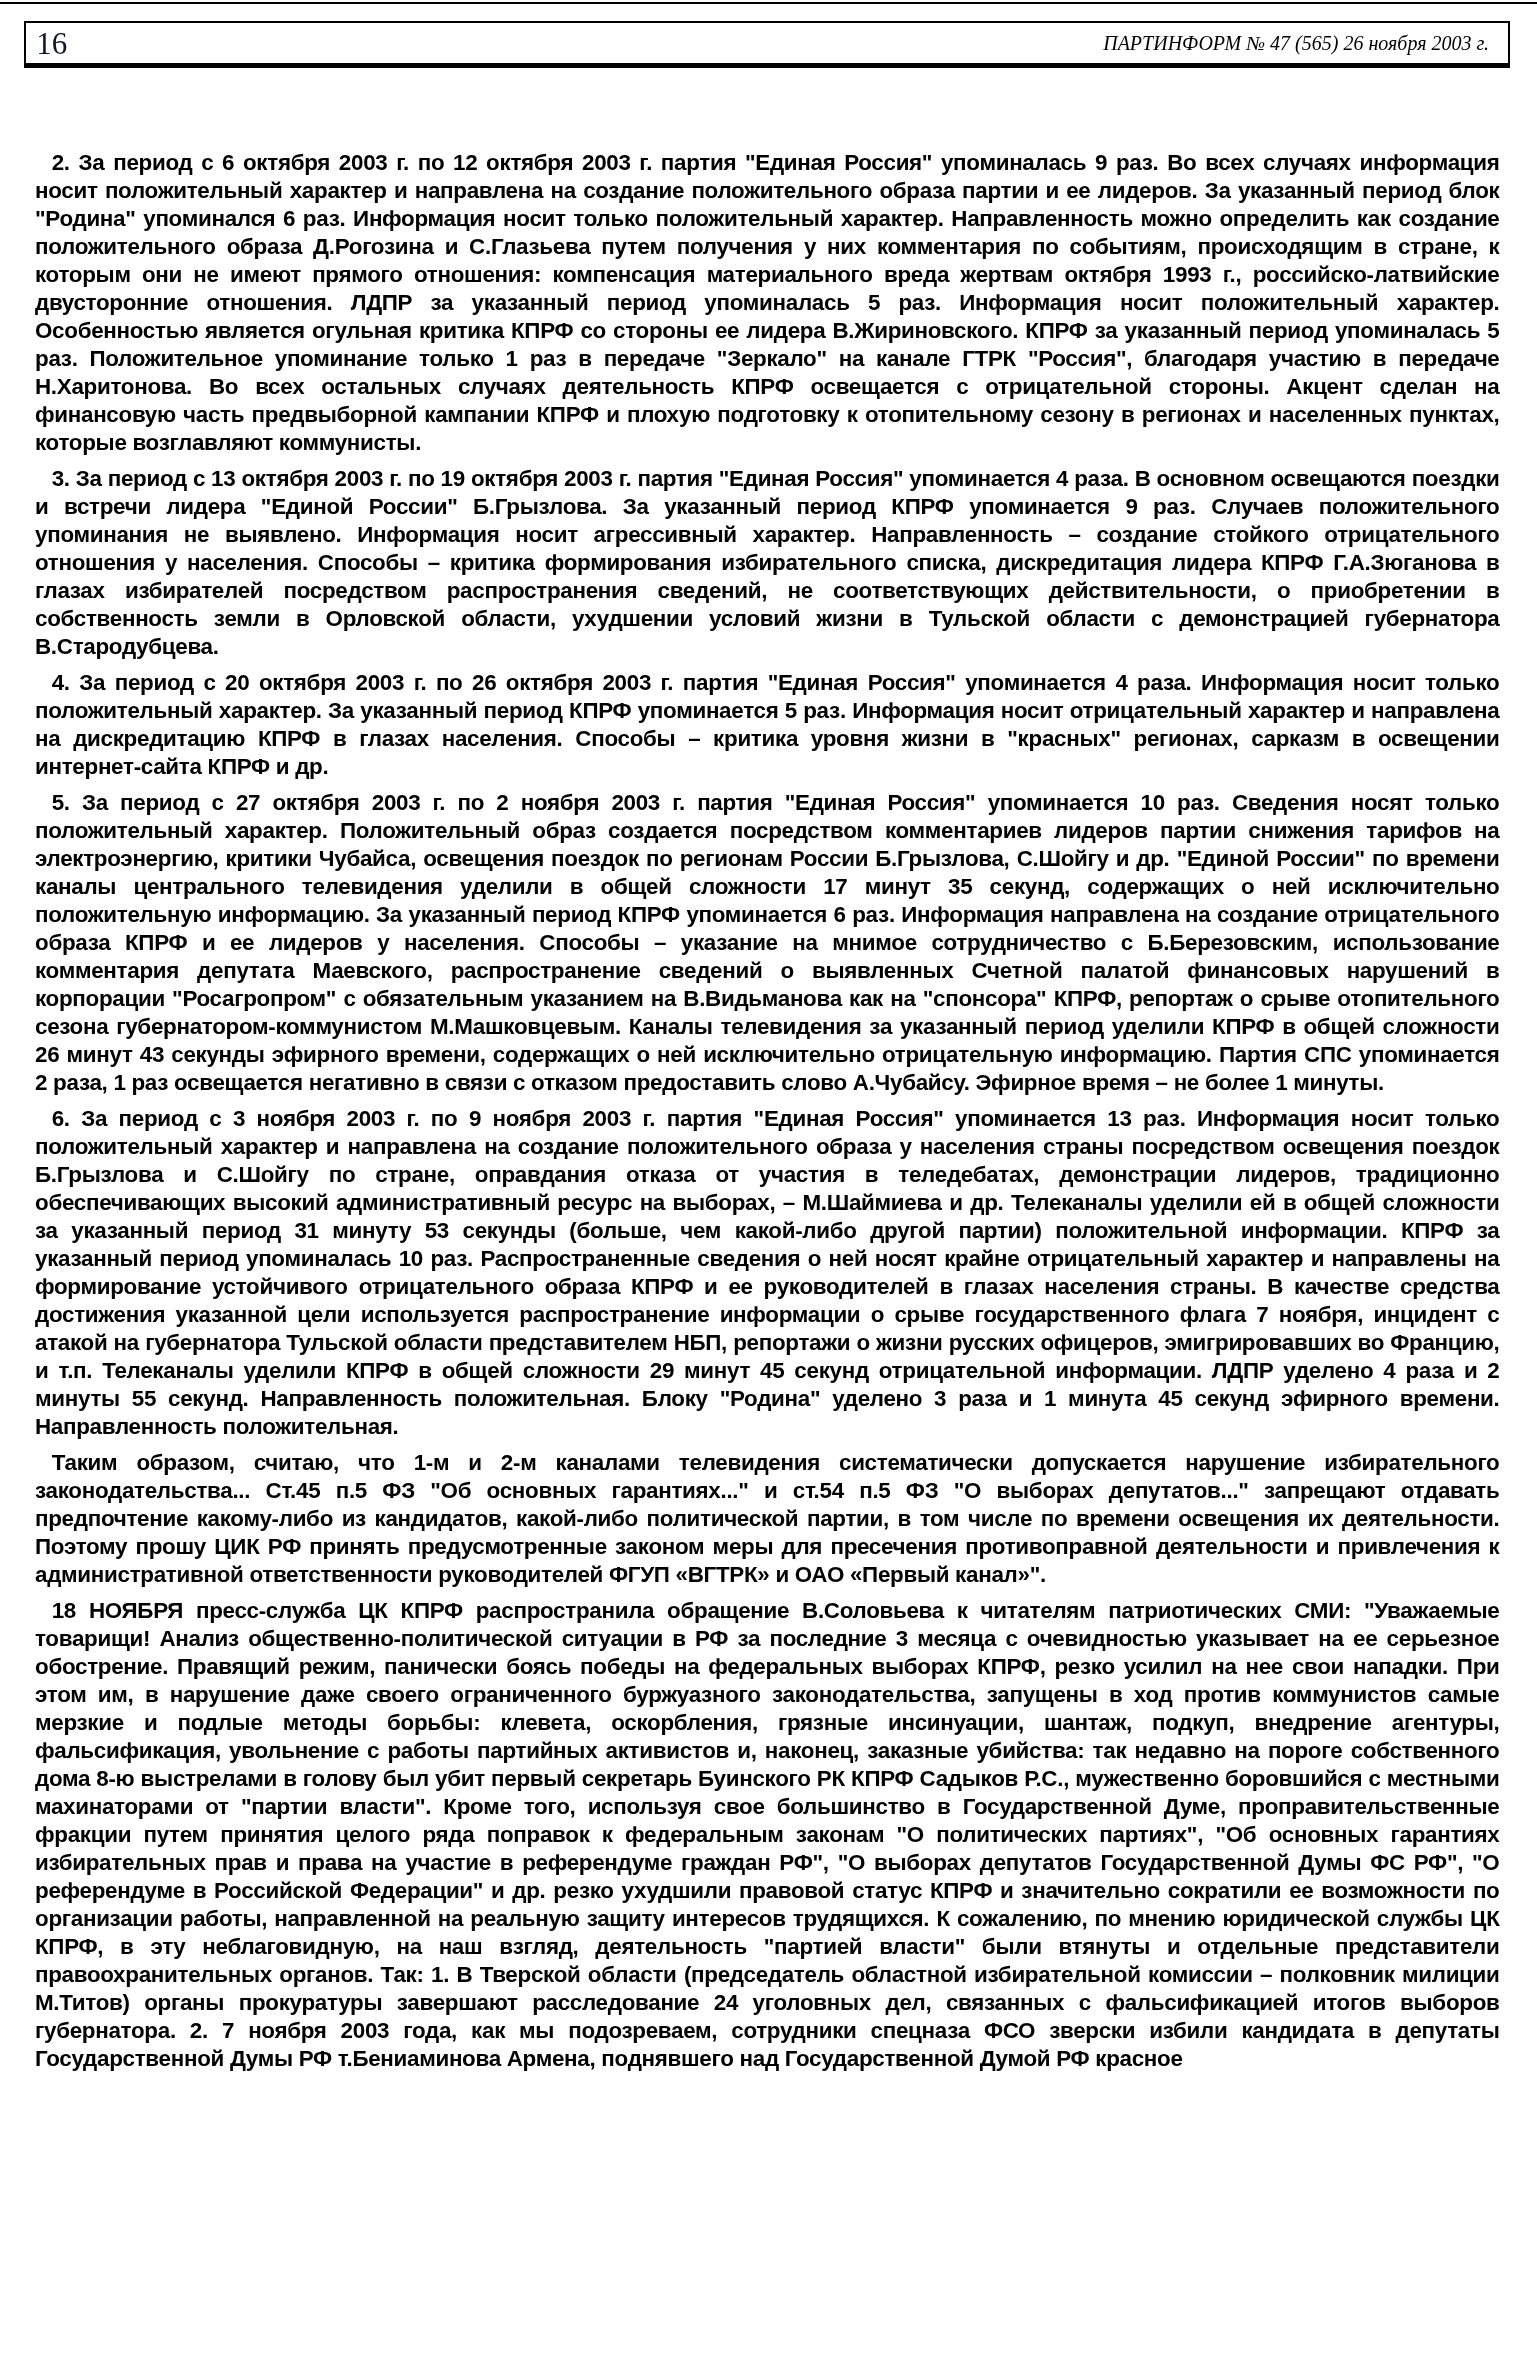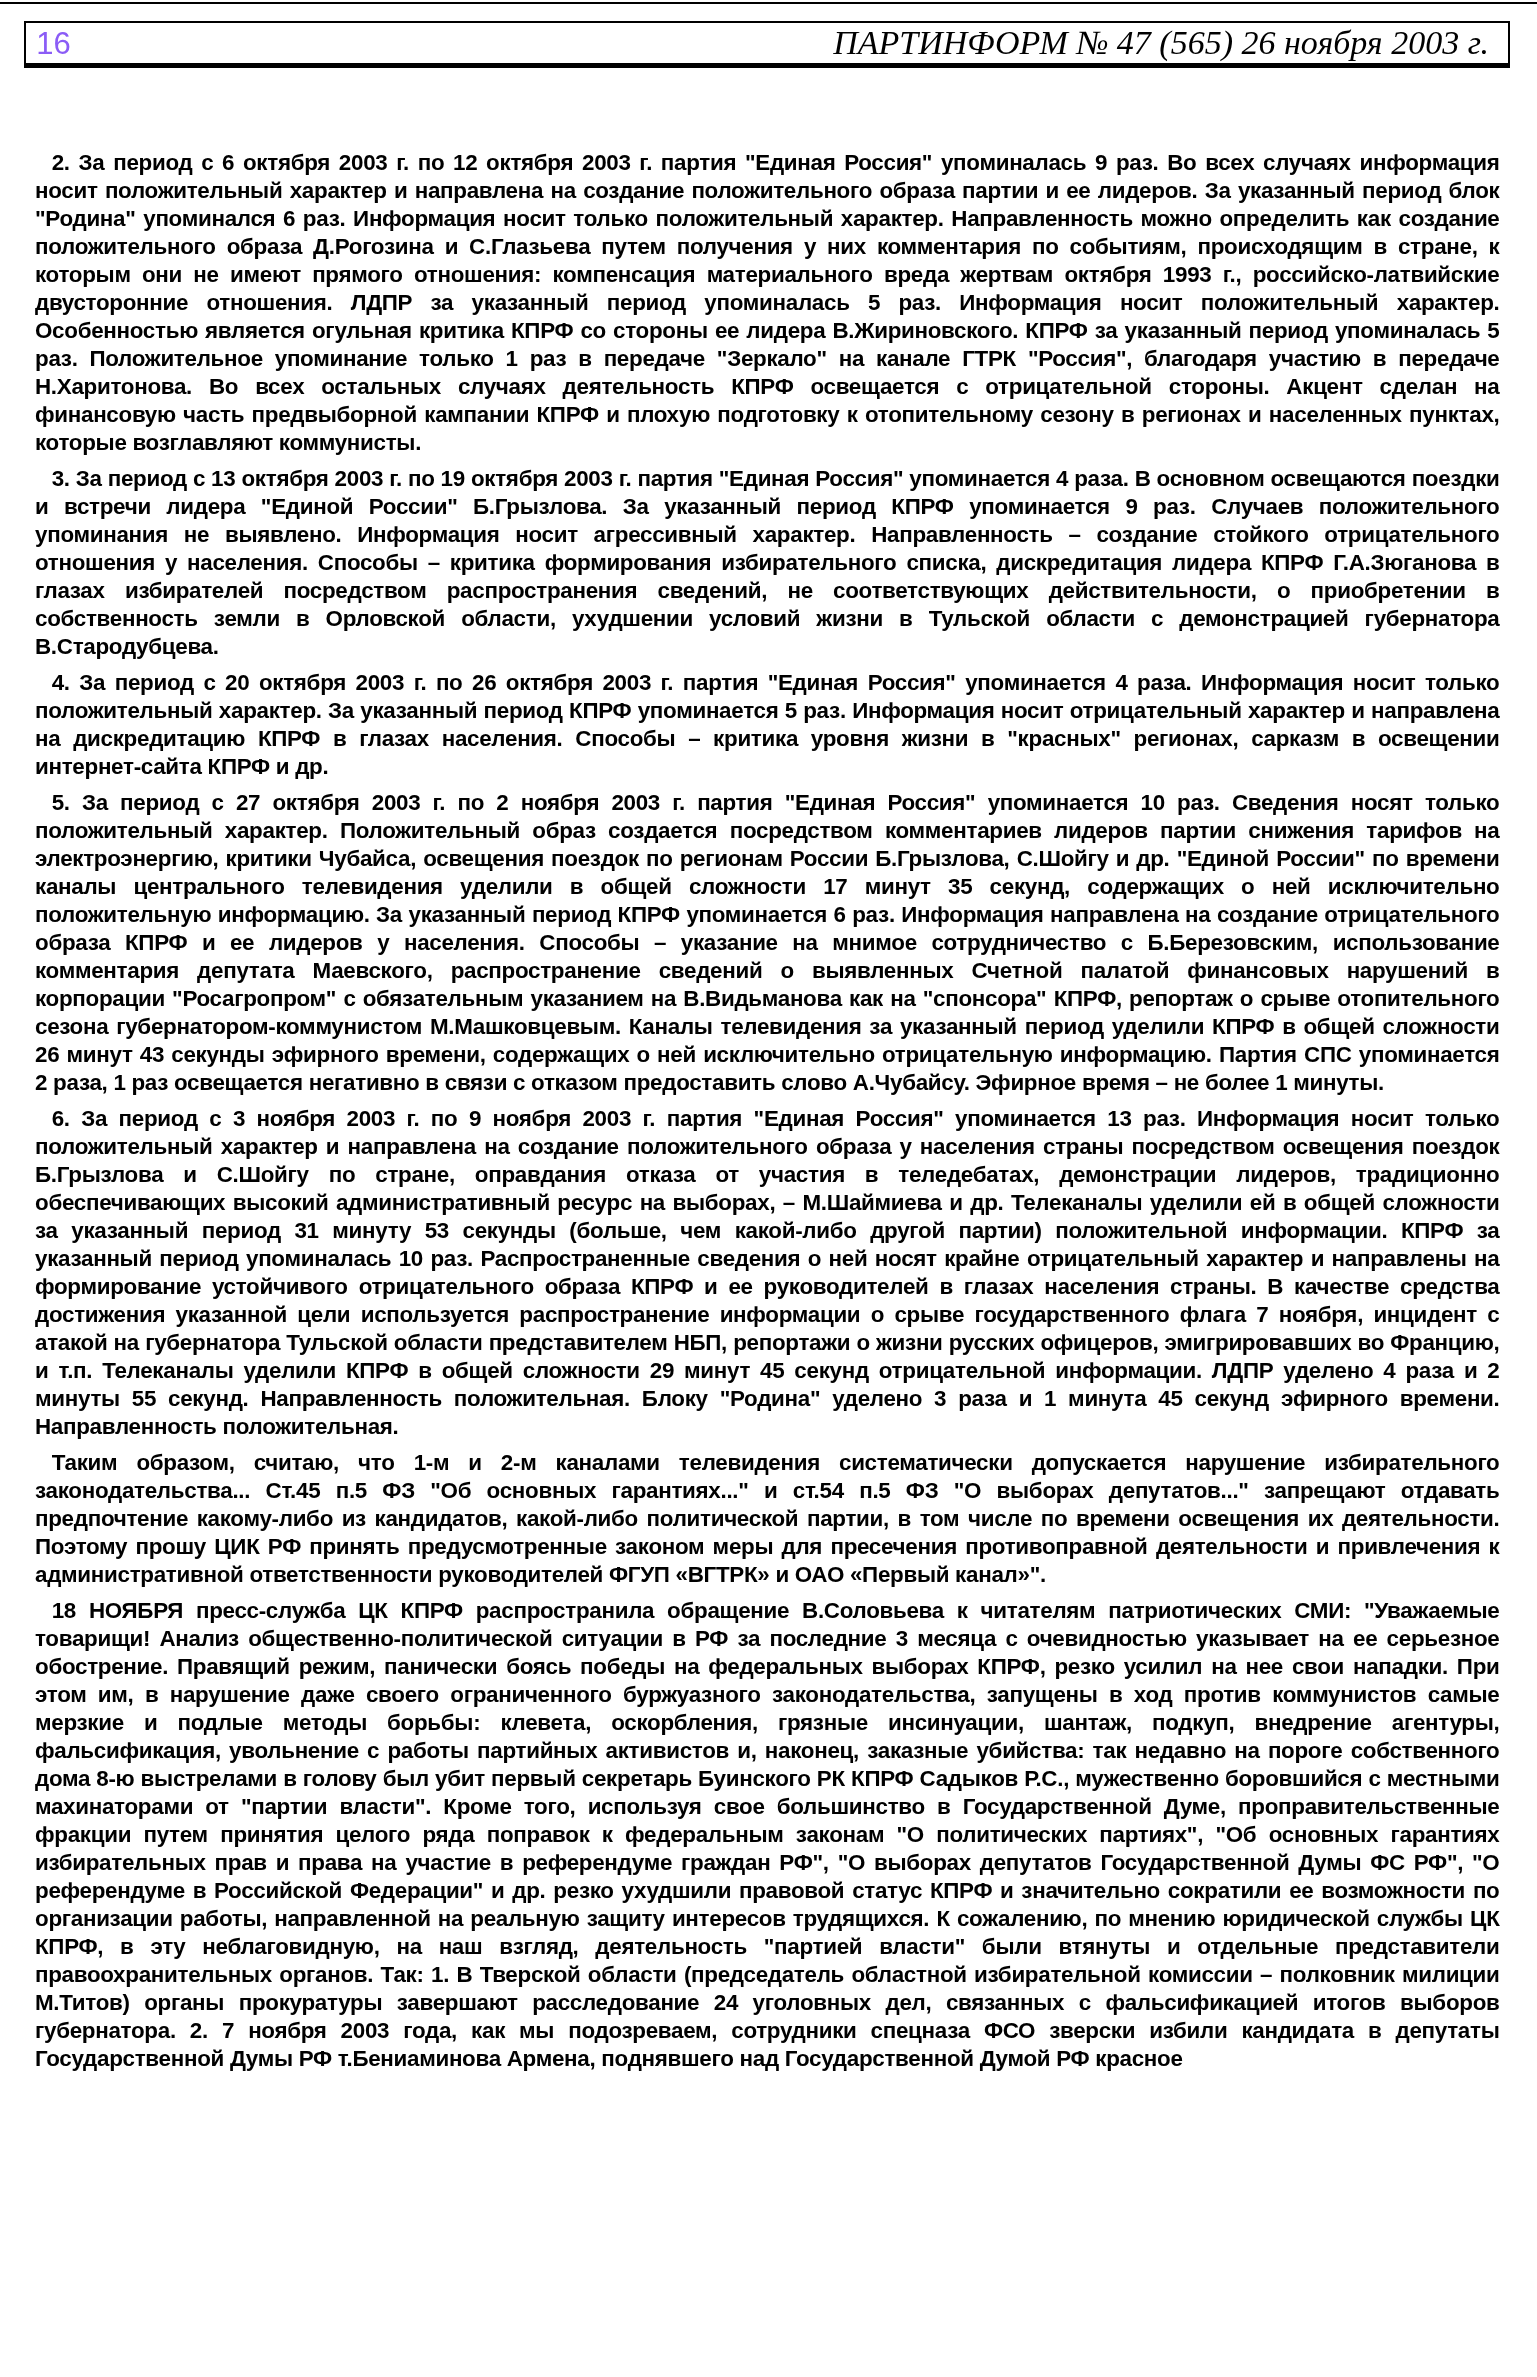--- a/index.html
+++ b/index.html
@@ -30,29 +30,29 @@
     height: 40px;
     border: 2.6px solid #000000;
     border-bottom-width: 5.8px;
     background: #ffffff;
     display: flex;
     align-items: center;
     justify-content: space-between;
     padding: 0 19px 0 10.2px;
   }
   .page-num {
-    font-family: Liberation Sans, sans-serif;
+    font-family: Liberation Serif, serif;
     font-size: 31px;
     line-height: 1;
-    color: #8b5cf6;
+    color: #0f172a;
   }
   .journal-title {
     font-family: "Liberation Serif", "DejaVu Serif", serif;
     font-style: italic;
-    font-size: 34px;
+    font-size: 20px;
     line-height: 1;
     color: #000000;
     white-space: nowrap;
   }
   .body-text {
     position: absolute;
     top: 141px;
     left: 27px;
     right: 29.5px;
     font-family: "Liberation Sans", "DejaVu Sans", sans-serif;

